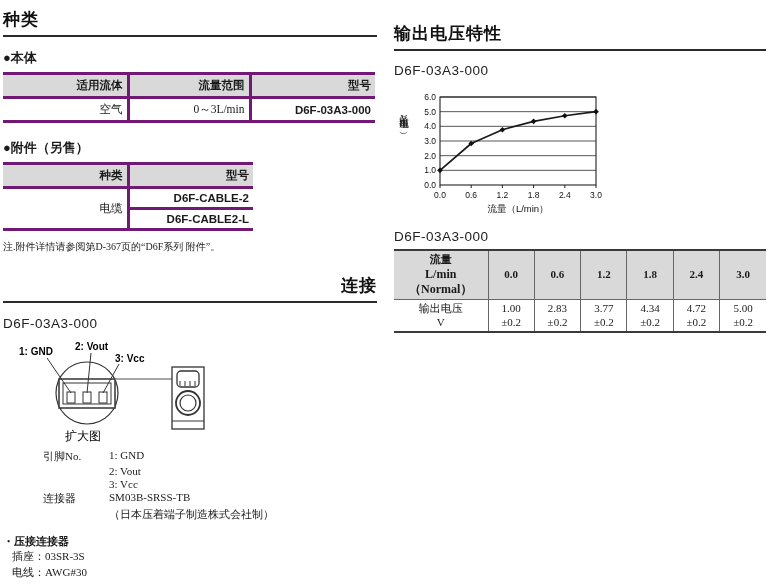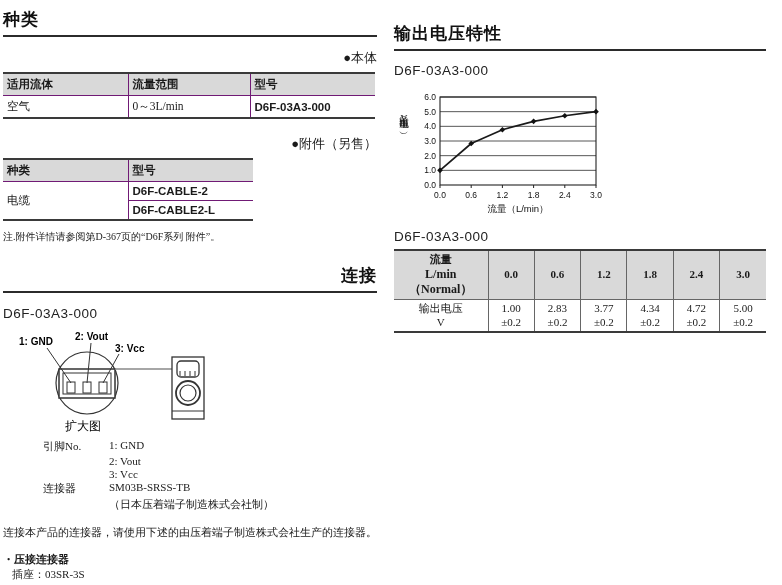--- a/index.html
+++ b/index.html
@@ -6,27 +6,27 @@
   html,body { width:782px; height:585px; background:#ffffff; overflow:hidden;
     font-family:"Liberation Serif", serif; color:#1a1a1a; }
   .page { position:relative; width:782px; height:526px; }
   .col { position:absolute; top:6px; }
   .col-left  { left:3px;  width:374px; }
   .col-right { left:394px; width:372px;margin-top:14px; }
 
   h1.sec { font-family:"Liberation Sans", sans-serif; font-weight:bold;
     font-size:17px; color:#111; padding:2px 0 4px 0;
     border-bottom:2px solid #2b2b2b; letter-spacing:1px; }
-  .sub-label { font-size:13px; font-weight:normal; margin-top:12px;text-align:right; }
+  .sub-label { font-size:13px; font-weight:bold; margin-top:12px; }
   .model-label { font-family:"Liberation Sans", sans-serif; font-size:13.5px;
     color:#222; letter-spacing:0.5px; }
 
   table.spec { border-collapse:collapse; border-top:2px solid #3a3a3a;
     border-bottom:2px solid #3a3a3a; font-size:11.5px; margin-top:5px; }
-  table.spec th, table.spec td { border:1px solid #701a75; text-align:left;
+  table.spec th, table.spec td { border:3px solid #701a75; text-align:right;
     padding:3px 4px; }
   table.spec tr > *:first-child { border-left:none; }
   table.spec tr > *:last-child  { border-right:none; }
   table.spec thead th { background:#d9d9d9; font-weight:bold; }
   .sans-cell { font-family:"Liberation Sans", sans-serif; font-size:11.5px; font-weight:bold; }
 
   .note { font-size:10px; color:#222; margin-top:9px; }
 
   .pin-block { margin-top:4px; font-size:11px; }
   .pin-row { display:flex; margin-top:1px; }
@@ -160,21 +160,20 @@
       <div class="pin-row">
         <div class="pin-key">连接器</div>
         <div class="pin-val">SM03B-SRSS-TB</div>
       </div>
       <div class="pin-row">
         <div class="pin-key"></div>
         <div class="pin-val">（日本压着端子制造株式会社制）</div>
       </div>
     </div>
 
-    <div class="paragraph">连接本产品的连接器，请使用下述的由压着端子制造株式会社生产的连接器。</div>
 
     <div class="bullet-block">
       <div class="bullet-title">・压接连接器</div>
       <div class="bullet-line">插座：03SR-3S</div>
       <div class="bullet-line">电线：AWG#30</div>
     </div>
 
   </div>
 
   <div class="col col-right">

